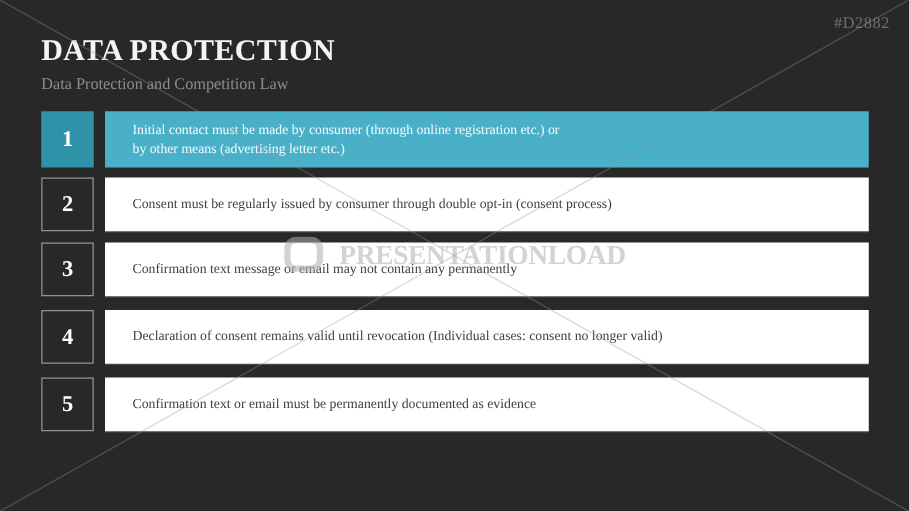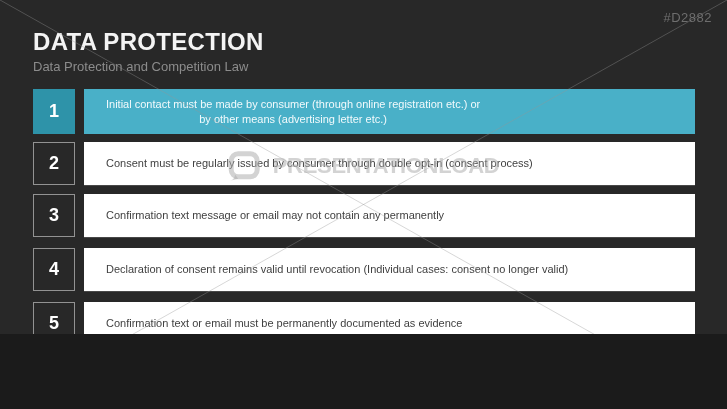--- a/index.html
+++ b/index.html
@@ -1,21 +1,21 @@
 <!DOCTYPE html>
 <html style="--background: #282828; --accent_number_box: #2e93a9; --accent_text_box: #49b0c8; --box_white: #ffffff; --row_text_dark: #3f3f3f; --row_text_light: #f2fafc; --subtitle_gray: #8c8c8c; --code_gray: #6e6e6e; --number_border: #929292;"><head>
 <meta charset="utf-8">
 <style>
   html,body{margin:0;padding:0;background:#1b1b1b;}
   .slide{
     position:relative;
-    width:727px;height:334px;
+    width:727px;height:409px;
     background:var(--background,#282828);
     overflow:hidden;
-    font-family:Liberation Sans, sans-serif;
+    font-family:Liberation Serif, serif;
   }
   .slide-code{
     position:absolute;top:10px;right:15px;
     font-size:13px;color:var(--code_gray,#6e6e6e);letter-spacing:.5px;
   }
   .header{position:absolute;left:33px;top:29px;}
   .title{
     margin:0;font-size:24px;line-height:1.05;font-weight:700;
     color:#f4f4f4;letter-spacing:.3px;
   }
@@ -27,21 +27,21 @@
   .row:nth-child(4){margin-bottom:11px;}
   .num{
     flex:0 0 42px;width:42px;margin-right:9px;box-sizing:border-box;
     display:flex;align-items:center;justify-content:center;
     font-size:18px;font-weight:700;color:#ffffff;
   }
   .row-highlight .num{background:var(--accent_number_box,#2e93a9);}
   .row-plain .num{border:1px solid var(--number_border,#929292);}
   .box{
     flex:1;display:flex;align-items:center;box-sizing:border-box;
-    padding-left:22px;padding-right:0;font-size:11px;line-height:15px;text-align:center;
+    padding-left:22px;padding-right:0;font-size:11px;line-height:15px;
   }
   .row-highlight .box{background:var(--accent_text_box,#49b0c8);color:var(--row_text_light,#f2fafc);}
   .row-plain .box{
     background:var(--box_white,#ffffff);color:var(--row_text_dark,#3f3f3f);
     box-shadow:0 1px 0 rgba(255,255,255,0.15);
   }
   .box span{white-space:pre-line;}
   .wm-lines{position:absolute;left:0;top:0;pointer-events:none;}
   .watermark{
     position:absolute;left:50%;top:50%;transform:translate(-50%,-54%);

